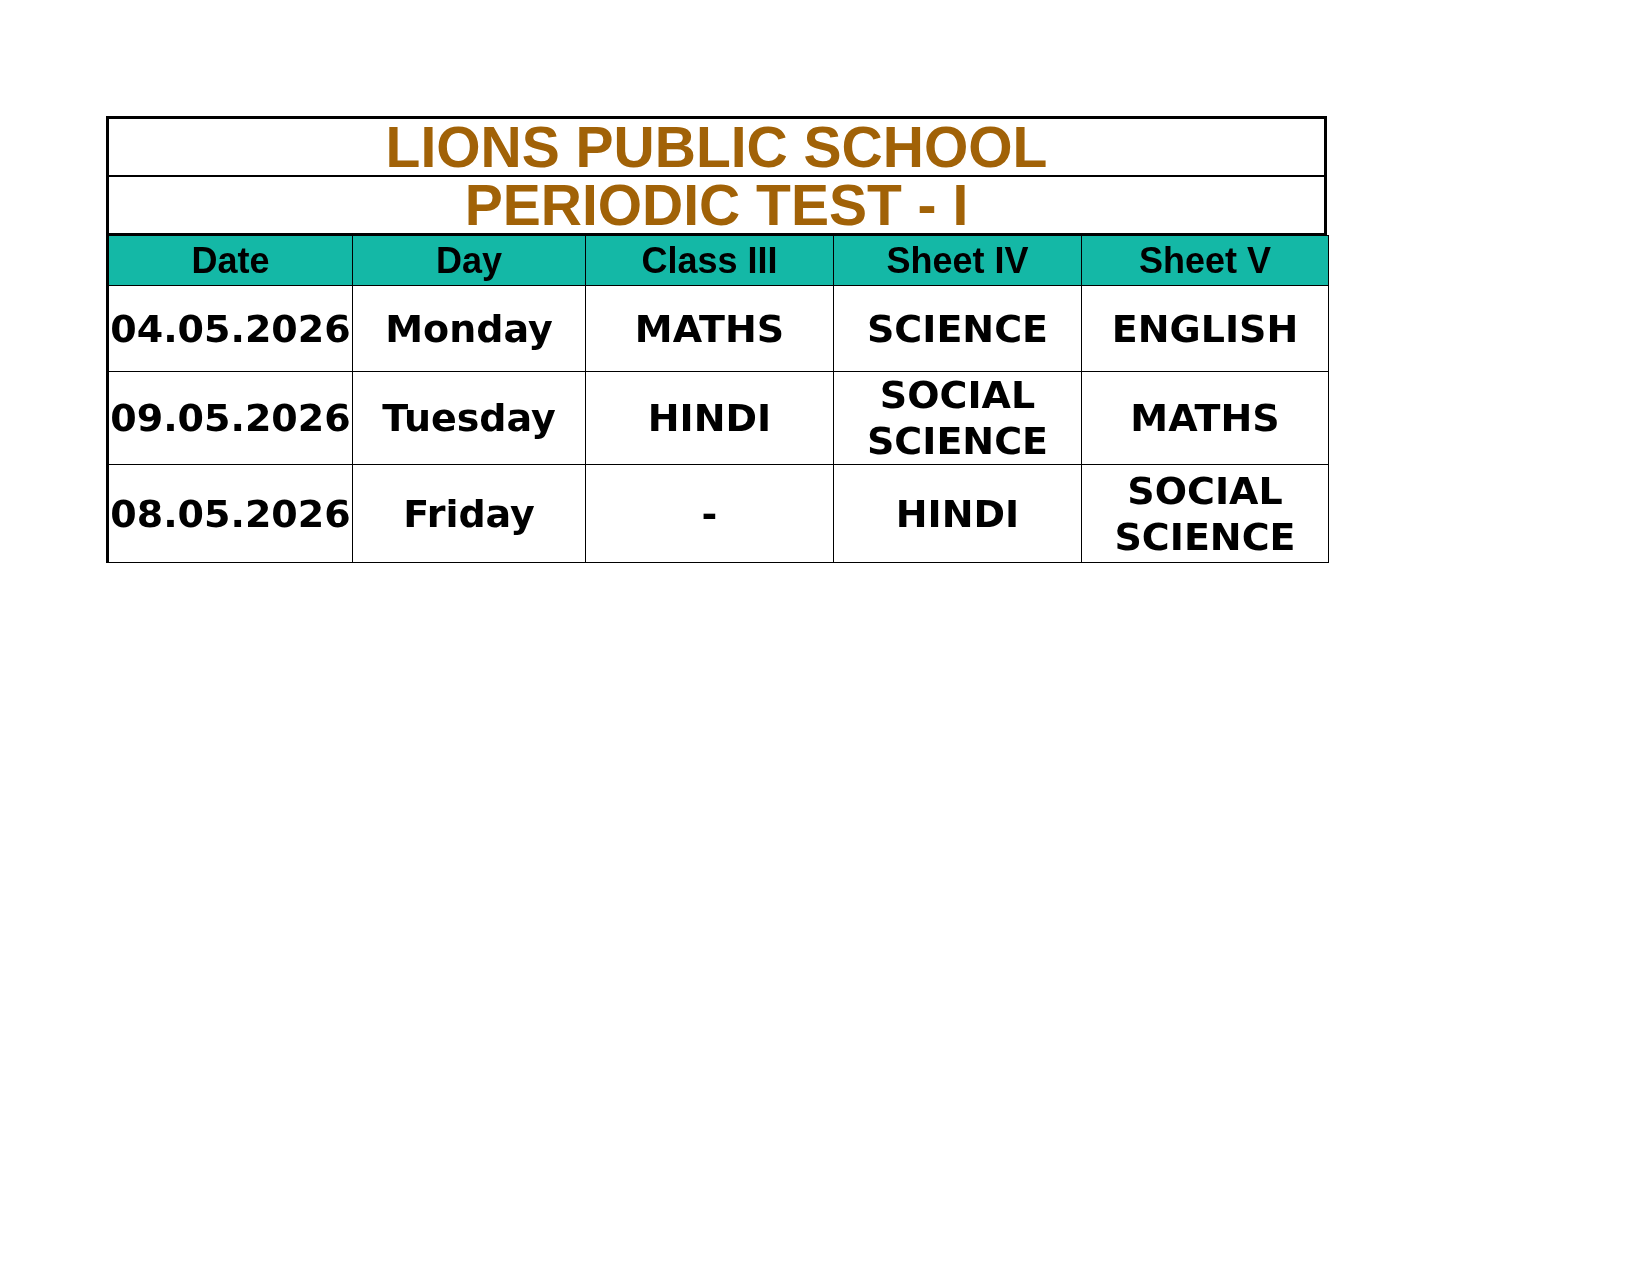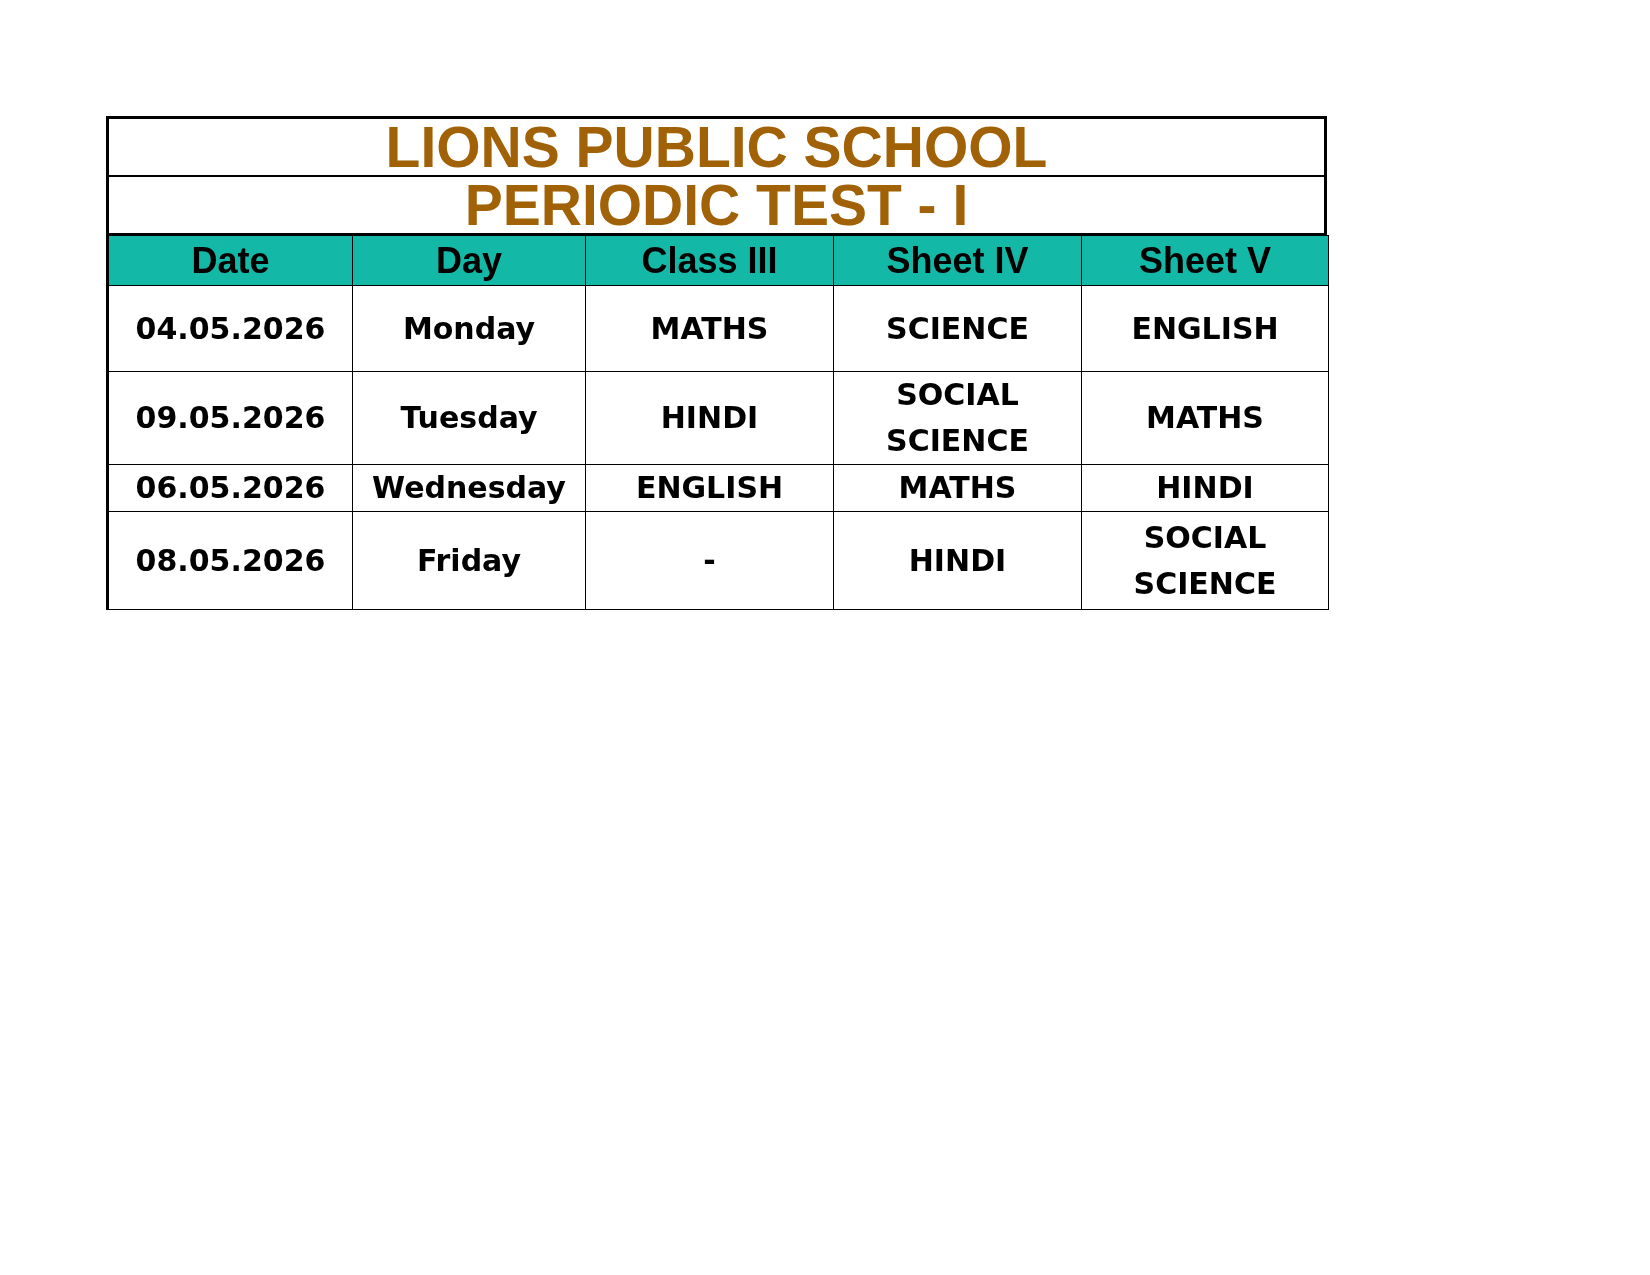--- a/index.html
+++ b/index.html
@@ -54,21 +54,21 @@
     table.datesheet th {
       background: #14b8a6;
       height: 49px;
       font-family: "Liberation Sans", sans-serif;
       font-weight: bold;
       font-size: 36px;
     }
     table.datesheet td {
       font-family: "DejaVu Sans", sans-serif;
       font-weight: bold;
-      font-size: 30px;
+      font-size: 38px;
       line-height: 46px;
     }
     .col-date { width: 245px; }
     .col-day { width: 233px; }
     .col-c3 { width: 248px; }
     .col-c4 { width: 248px; }
     .col-c5 { width: 247px; }
     tr.r1 td { height: 85px; }
     tr.r2 td { height: 92px; }
     tr.r3 td { height: 45px; }
@@ -108,27 +108,20 @@
         <td>SCIENCE</td>
         <td>ENGLISH</td>
       </tr>
       <tr class="r2">
         <td>09.05.2026</td>
         <td>Tuesday</td>
         <td>HINDI</td>
         <td>SOCIAL SCIENCE</td>
         <td>MATHS</td>
       </tr>
-      <tr class="r3">
-        <td>06.05.2026</td>
-        <td>Wednesday</td>
-        <td>ENGLISH</td>
-        <td>MATHS</td>
-        <td>HINDI</td>
-      </tr>
       <tr class="r5">
         <td>08.05.2026</td>
         <td>Friday</td>
         <td>-</td>
         <td>HINDI</td>
         <td>SOCIAL SCIENCE</td>
       </tr>
     </tbody>
   </table>
 </div>

